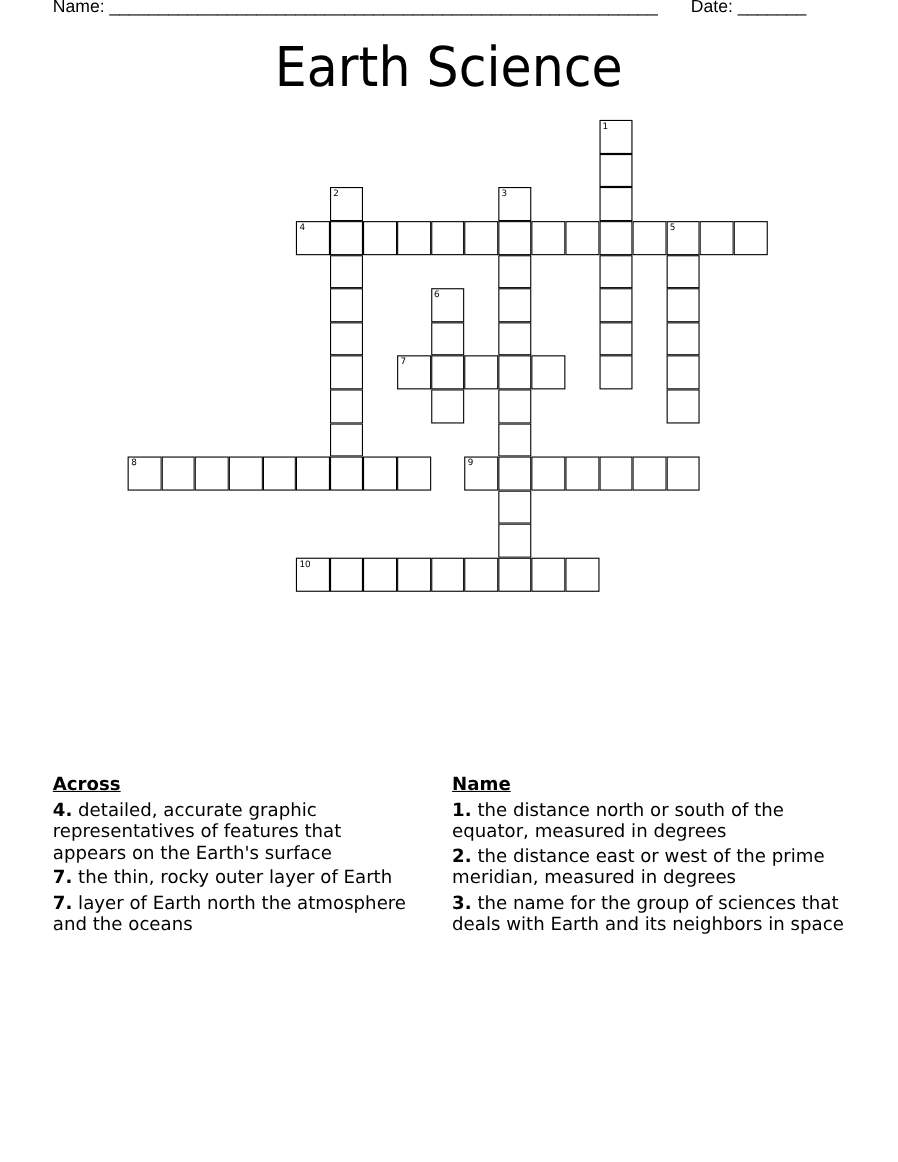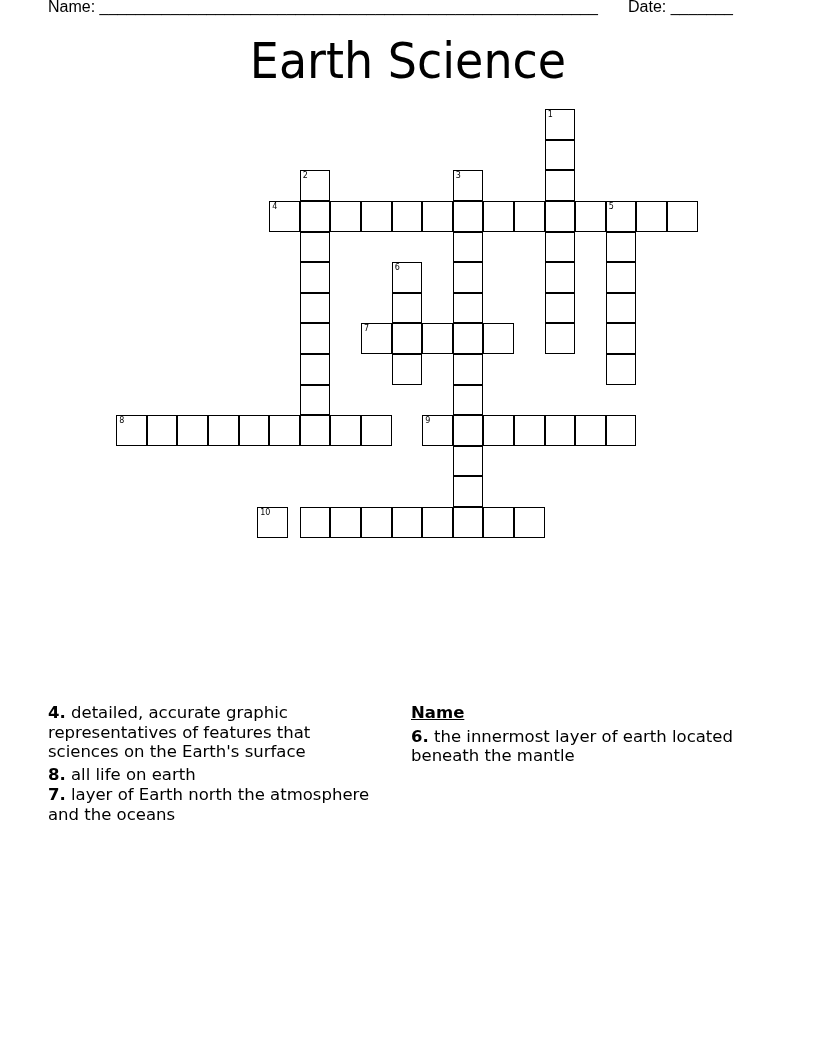--- a/index.html
+++ b/index.html
@@ -122,35 +122,38 @@
       <span class="num">9</span>
     </div>
     <div class="cell" style="left: 336.6px; top: 306px;"></div>
     <div class="cell" style="left: 367.2px; top: 306px;"></div>
     <div class="cell" style="left: 397.8px; top: 306px;"></div>
     <div class="cell" style="left: 428.4px; top: 306px;"></div>
     <div class="cell" style="left: 459px; top: 306px;"></div>
     <div class="cell" style="left: 489.6px; top: 306px;"></div>
     <div class="cell" style="left: 336.6px; top: 336.6px;"></div>
     <div class="cell" style="left: 336.6px; top: 367.2px;"></div>
-    <div class="cell" style="left: 141px; top: 397.8px;">
+    <div class="cell" style="left: 153px; top: 397.8px;">
       <span class="num">10</span>
     </div>
     <div class="cell" style="left: 183.6px; top: 397.8px;"></div>
     <div class="cell" style="left: 214.2px; top: 397.8px;"></div>
     <div class="cell" style="left: 244.8px; top: 397.8px;"></div>
     <div class="cell" style="left: 275.4px; top: 397.8px;"></div>
     <div class="cell" style="left: 306px; top: 397.8px;"></div>
     <div class="cell" style="left: 336.6px; top: 397.8px;"></div>
     <div class="cell" style="left: 367.2px; top: 397.8px;"></div>
     <div class="cell" style="left: 397.8px; top: 397.8px;"></div>
   </div>
 
 <div class="clues across">
-  <div class="clue"><b>4.</b> <span>detailed, accurate graphic representatives of features that sciences on the Earth's surface</span></div>
-  <div class="clue" style="margin-bottom:1px"><b>8.</b> <span>all life on earth</span></div>
+  <h3>Across</h3>
+  <div class="clue"><b>4.</b> <span>detailed, accurate graphic representatives of features that appears on the Earth's surface</span></div>
+  <div class="clue"><b>7.</b> <span>the thin, rocky outer layer of Earth</span></div>
   <div class="clue"><b>7.</b> <span>layer of Earth north the atmosphere and the oceans</span></div>
 </div>
 
 <div class="clues down">
   <h3>Name</h3>
-  <div class="clue"><b>6.</b> <span>the innermost layer of earth located beneath the mantle</span></div>
+  <div class="clue"><b>1.</b> <span>the distance north or south of the equator, measured in degrees</span></div>
+  <div class="clue"><b>2.</b> <span>the distance east or west of the prime meridian, measured in degrees</span></div>
+  <div class="clue"><b>3.</b> <span>the name for the group of sciences that deals with Earth and its neighbors in space</span></div>
 </div>
 
 </body></html>

